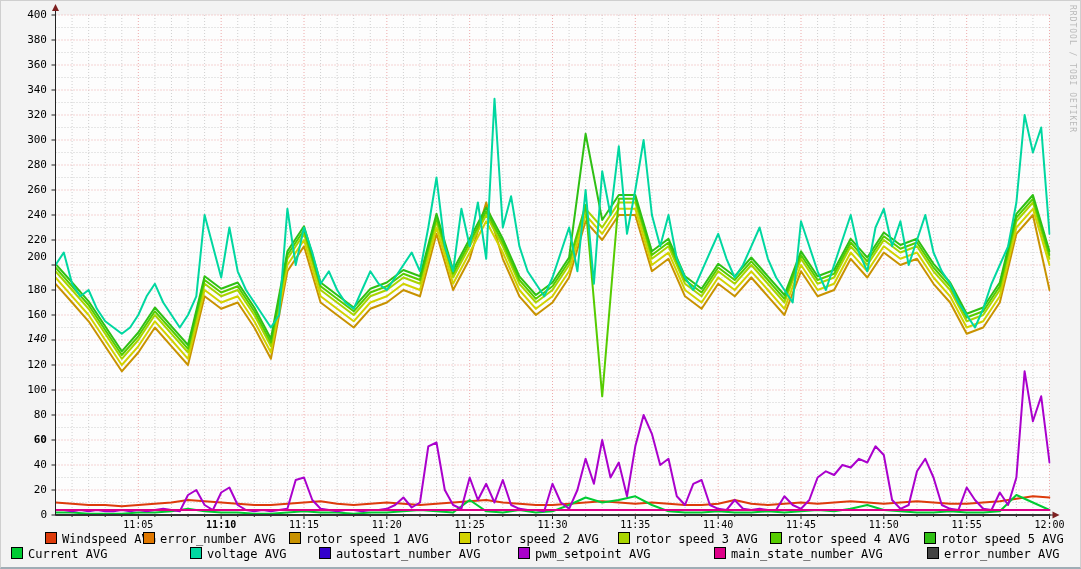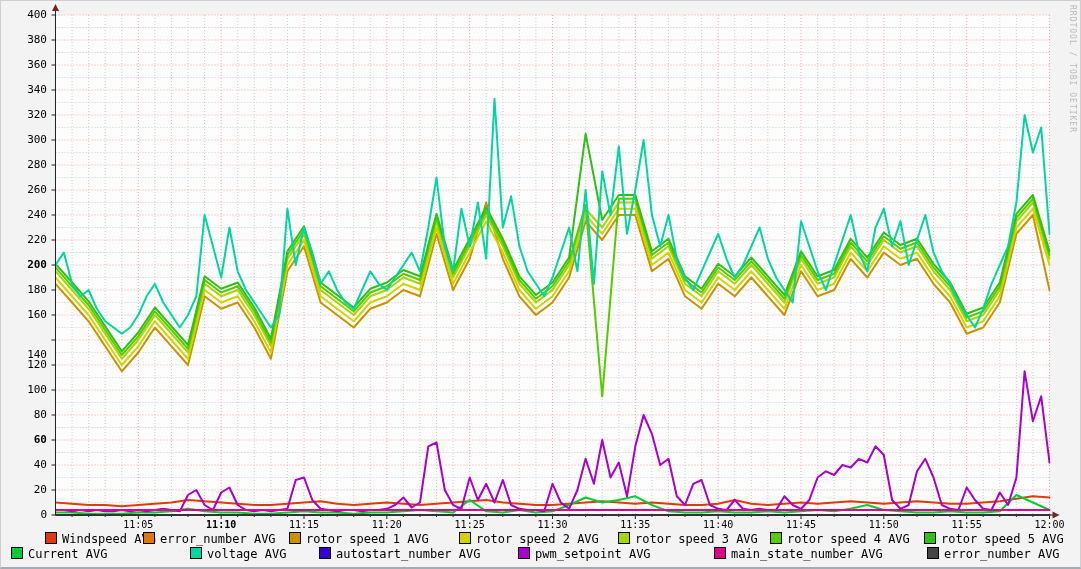--- a/index.html
+++ b/index.html
@@ -236,24 +236,24 @@
       <polygon points="1051.5,510.5 1051.5,517.5 1058.5,514" fill="#7d2020"></polygon>
     </svg>
   <div id="ylabels">
       <div class="ylabel" style="left: 6px; top: 508px;">0</div>
       <div class="ylabel" style="left: 6px; top: 483px;">20</div>
       <div class="ylabel" style="left: 6px; top: 458px;">40</div>
       <div class="ylabel" style="left: 6px; top: 433px; font-weight: bold;">60</div>
       <div class="ylabel" style="left: 6px; top: 408px;">80</div>
       <div class="ylabel" style="left: 6px; top: 383px;">100</div>
       <div class="ylabel" style="left: 6px; top: 358px;">120</div>
-      <div class="ylabel" style="left: 6px; top: 348px;">140</div>
+      <div class="ylabel" style="left: 6px; top: 332px; font-style: italic;">140</div>
       <div class="ylabel" style="left: 6px; top: 308px;">160</div>
       <div class="ylabel" style="left: 6px; top: 283px;">180</div>
-      <div class="ylabel" style="left: 6px; top: 258px; font-weight: bold;">200</div>
+      <div class="ylabel" style="left: 6px; top: 250px;">200</div>
       <div class="ylabel" style="left: 6px; top: 233px;">220</div>
       <div class="ylabel" style="left: 6px; top: 208px;">240</div>
       <div class="ylabel" style="left: 6px; top: 183px;">260</div>
       <div class="ylabel" style="left: 6px; top: 158px;">280</div>
       <div class="ylabel" style="left: 6px; top: 133px;">300</div>
       <div class="ylabel" style="left: 6px; top: 108px;">320</div>
       <div class="ylabel" style="left: 6px; top: 83px;">340</div>
       <div class="ylabel" style="left: 6px; top: 58px;">360</div>
       <div class="ylabel" style="left: 6px; top: 33px;">380</div>
       <div class="ylabel" style="left: 6px; top: 8px;">400</div>

